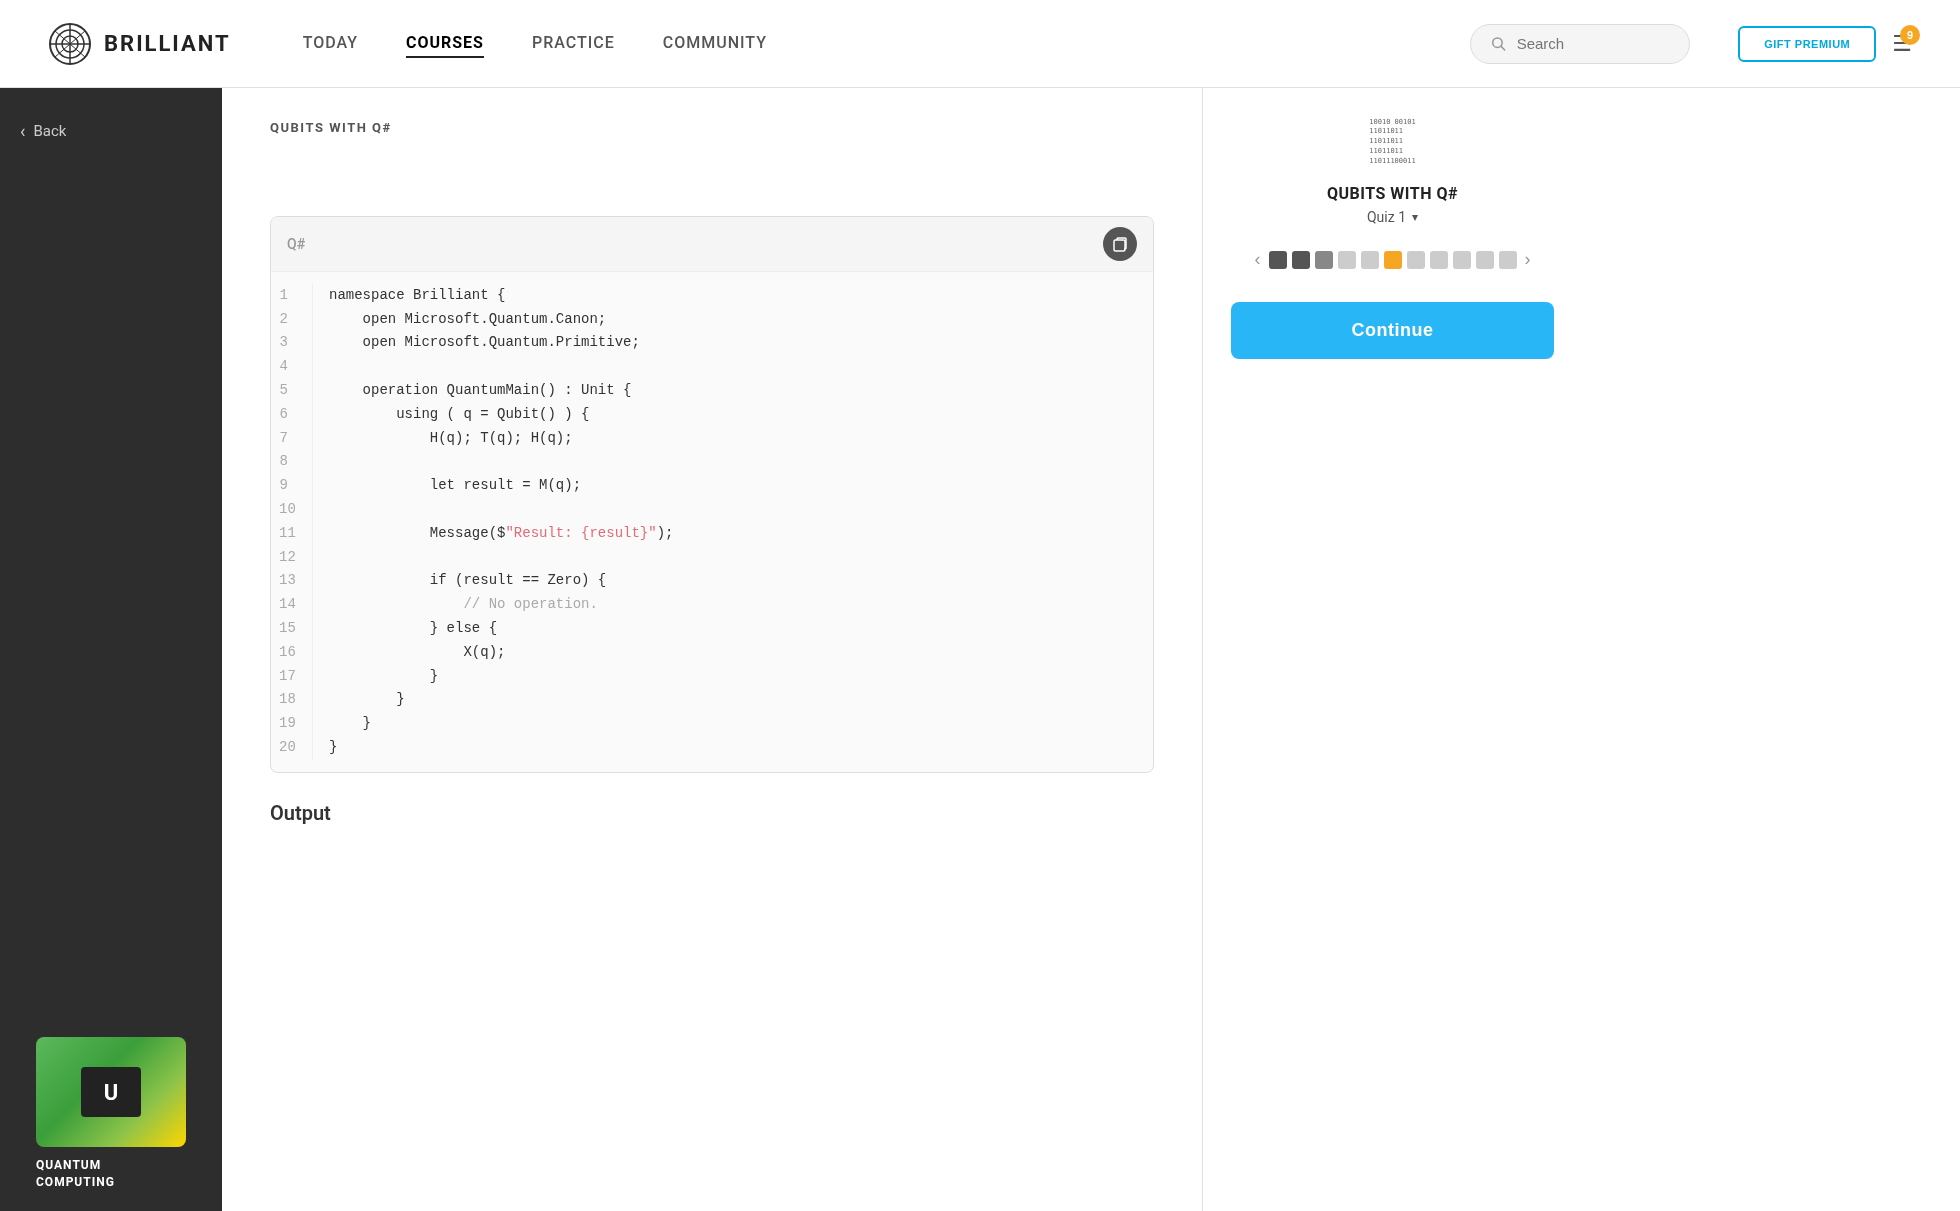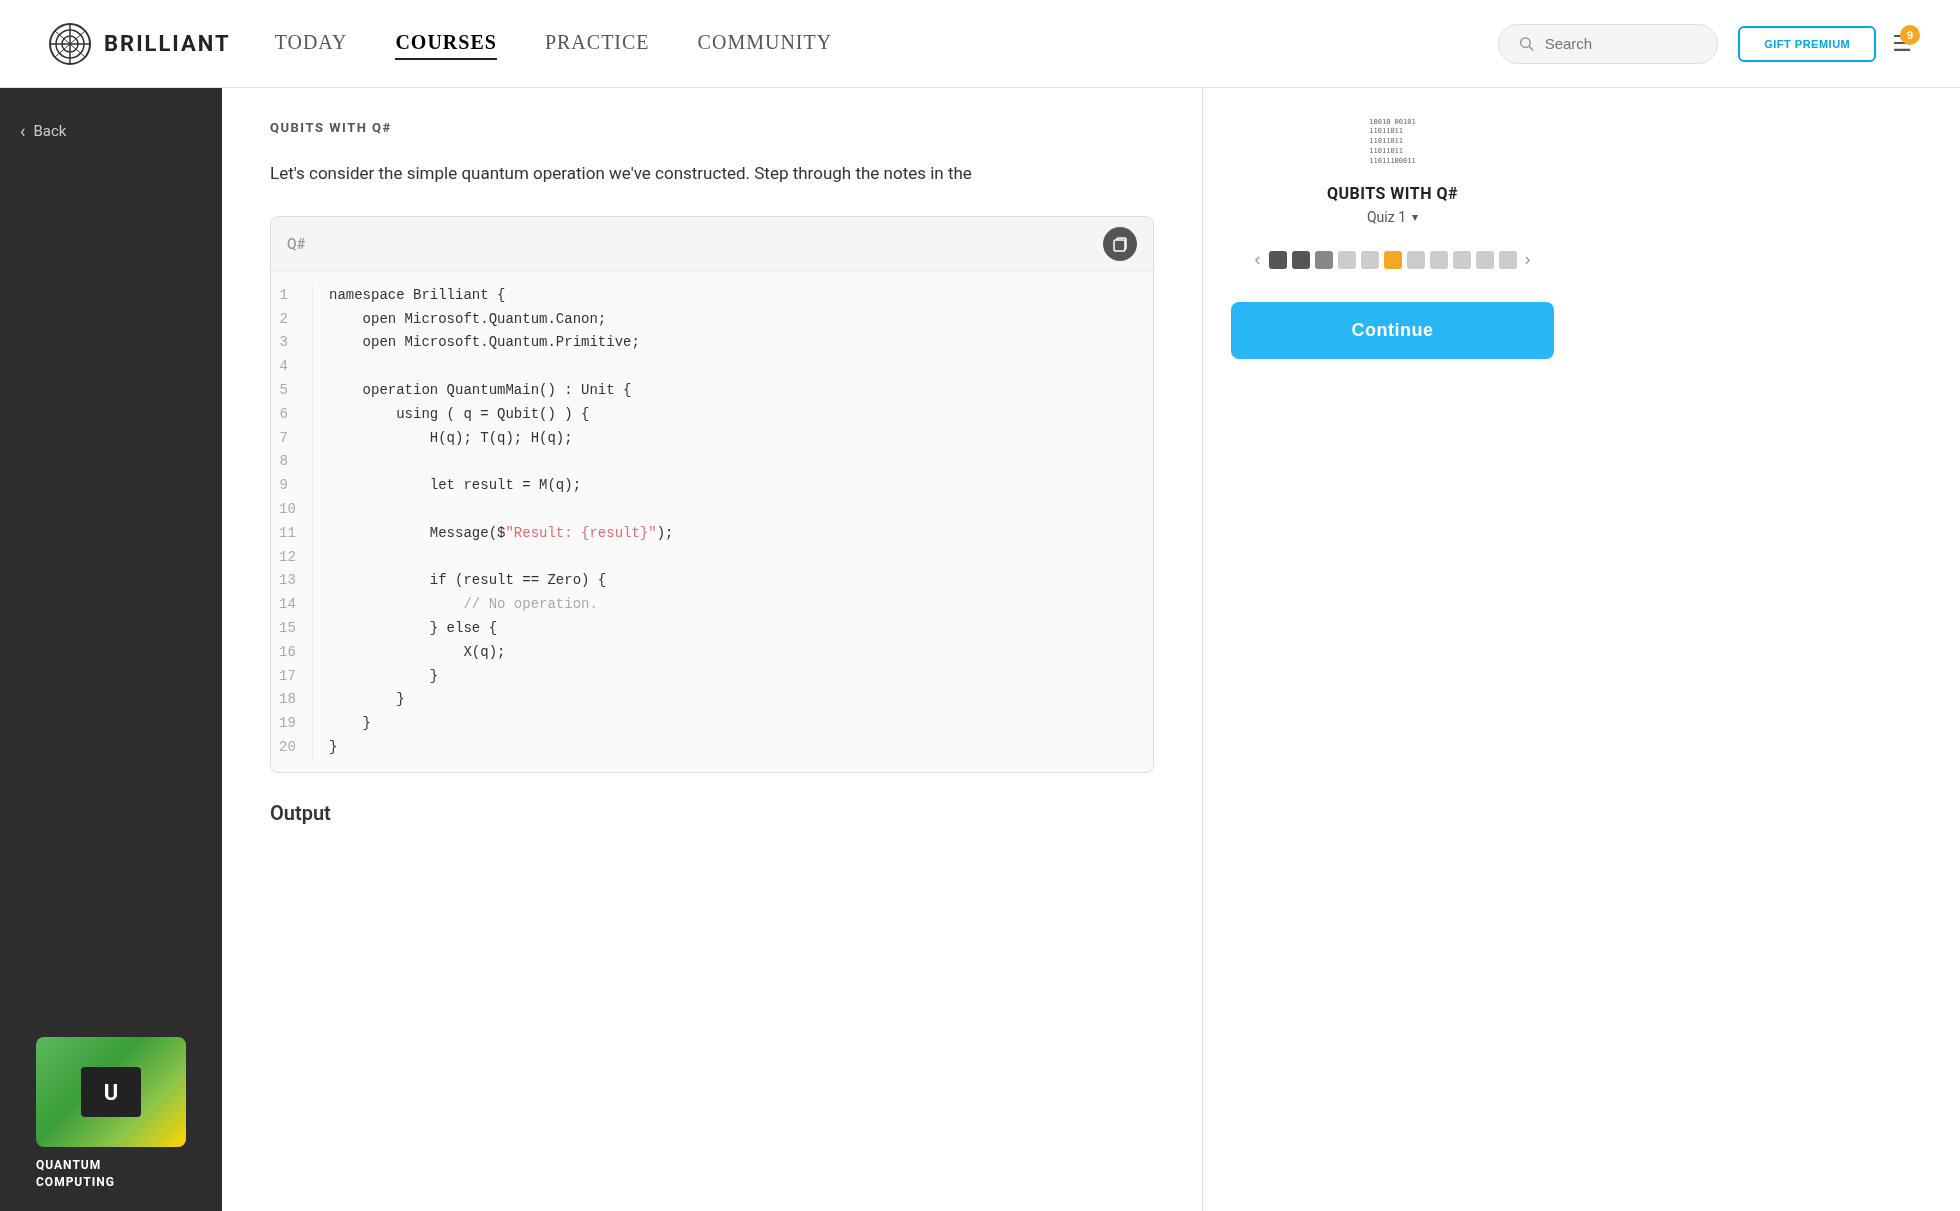--- a/index.html
+++ b/index.html
@@ -15,21 +15,21 @@
     }
 
     
     .navbar {
       height: 88px;
       background: #fff;
       border-bottom: 1px solid #e0e0e0;
       display: flex;
       align-items: center;
       padding: 8px 48px;
-      gap: 20px;
+      gap: 48px;
       position: sticky;
       top: 0;
       z-index: 100;
     }
     .logo-area {
       display: flex;
       align-items: center;
       gap: 12px;
       margin-right: 24px;
     }
@@ -42,28 +42,27 @@
       font-weight: 700;
       letter-spacing: 2px;
       color: #222;
     }
     .nav-links {
       display: flex;
       gap: 48px;
       flex: 1;
     }
     .nav-link {
-      font-size: 20px;
+      font-size: 16px;
       font-weight: 500;
       color: #555;
       text-decoration: none;
       letter-spacing: 1px;
       cursor: pointer;
       padding: 4px 0;
-      font-family: Liberation Serif, serif;
     }
     .nav-link.active {
       font-weight: 700;
       color: #000000;
       border-bottom: 2px solid #222;
     }
     .search-bar {
       background: #f5f5f5;
       border: 1px solid #ddd;
       border-radius: 24px;
@@ -449,21 +448,20 @@
         </div>
         <div class="course-thumb-label" style="white-space:pre">QUANTUM
 COMPUTING</div>
       </div>
     </div>
 
     <div class="content-area">
       <div class="lesson-title">QUBITS WITH Q#</div>
 
       <div class="lesson-description">
-        <span>Let's consider the simple quantum operation we've constructed. Step through the notes in the</span>
         <br>
       </div>
 
       <div class="code-editor">
         <div class="code-editor-header">
           <span class="code-lang-label">Q#</span>
           <div class="copy-btn">
             <svg width="18" height="18" viewBox="0 0 18 18" fill="none">
               <rect x="3" y="5" width="11" height="11" rx="1.5" stroke="white" stroke-width="1.5"></rect>
               <path d="M6 5V4a1 1 0 011-1h7a1 1 0 011 1v9a1 1 0 01-1 1h-1" stroke="white" stroke-width="1.5"></path>

